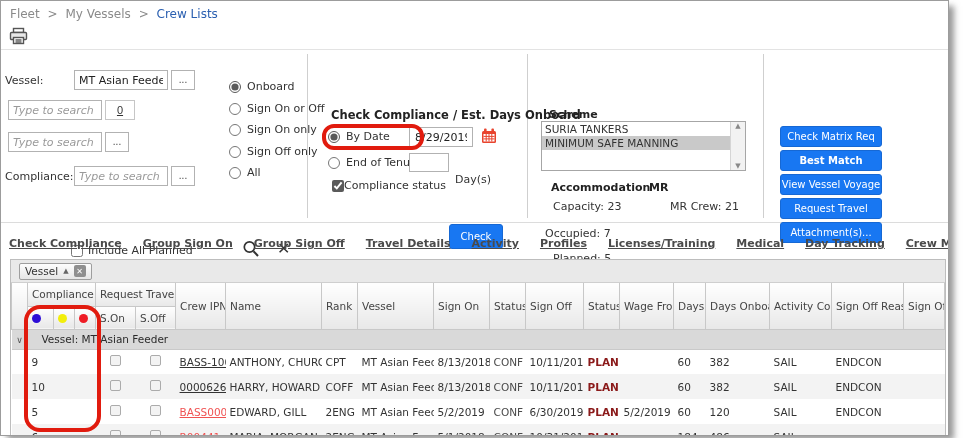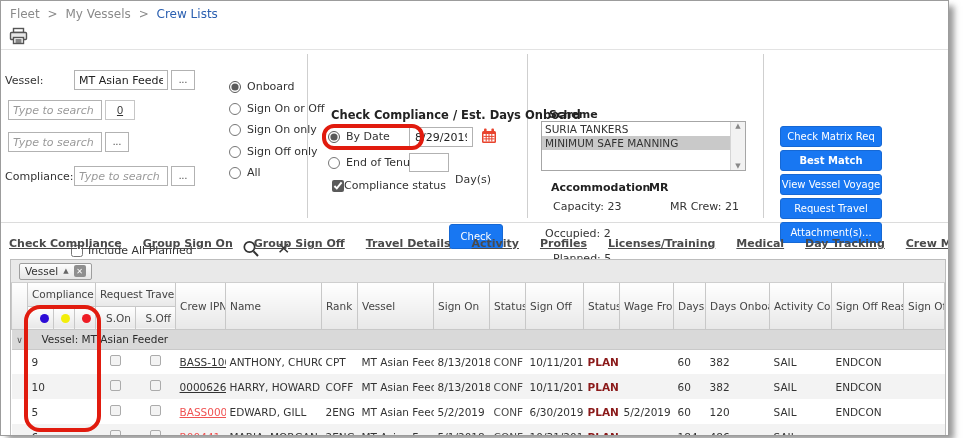--- a/index.html
+++ b/index.html
@@ -86,21 +86,21 @@
   .group-tag { display:inline-flex; align-items:center; gap:5px; height:17px; padding:0 5px;
                background:linear-gradient(#fdfdfd,#e6e6e6); border:1px solid #9e9e9e; border-radius:2px;
                font-size:10.5px; color:#333; cursor:pointer; }
   .sort-arrow { font-size:7px; color:#666; }
   .tag-close { display:inline-flex; align-items:center; justify-content:center; width:12px; height:12px;
                background:#8f8f8f; color:#fff; border-radius:2px; font-size:8px; cursor:pointer; }
   table { border-collapse:collapse; table-layout:fixed; width:100%; font-size:10.5px; }
   th { background:linear-gradient(#ffffff,#e8e8e8); border:1px solid #c8c8c8; border-top:none;
        font-weight:normal; color:#444; height:23px; padding:0 4px; text-align:left; white-space:nowrap;
        overflow:hidden; }
-  th.ctr { text-align:right; }
+  th.ctr { text-align:left; }
   td { height:25px; padding:0 4px; white-space:nowrap; overflow:hidden; color:#333; }
   tr.group-row td { background:#d9d9d9; height:20px; border-bottom:1px solid #c9c9c9; color:#2b2b2b; }
   tr.alt td { background:#f3f3f3; }
   .dot { display:inline-block; width:9px; height:9px; border-radius:50%; vertical-align:middle; }
   .cb { display:inline-block; width:11px; height:11px; border:1px solid #ababab; border-radius:2px;
         background:#f3f3f3; cursor:pointer; }
   a.ipn { color:#333; text-decoration:underline; cursor:pointer; }
   a.ipn[data-red] { color:#f05252; }
   td.plan { color:#8b1a1a; font-weight:bold; }
   td.conf { color:#4a4a4a; }
@@ -231,21 +231,21 @@
       <div class="lb-option" data-selected="data-selected">MINIMUM SAFE MANNING</div>
       <div class="lb-scroll">
         <span>▲</span>
         <span>▼</span>
       </div>
     </div>
     <div class="acc-title">Accommodation</div>
     <div class="mr-title">MR</div>
     <div class="acc-cap">Capacity: 23</div>
     <div class="mr-crew">MR Crew: 21</div>
-    <div class="acc-occ">Occupied: 2</div>
+    <div class="acc-occ">Occupied: 7</div>
     <div class="acc-plan">Planned: 5</div>
 
     <button class="btn-blue action-btn ab0">Check Matrix Req</button>
     <button class="btn-blue action-btn ab1" data-bold="data-bold">Best Match</button>
     <button class="btn-blue action-btn ab2">View Vessel Voyage</button>
     <button class="btn-blue action-btn ab3">Request Travel</button>
     <button class="btn-blue action-btn ab4">Attachment(s)...</button>
   </div>
 
   <div class="nav-links">

